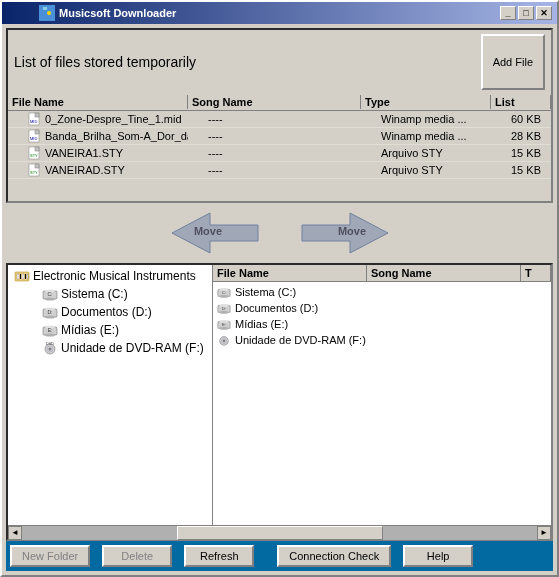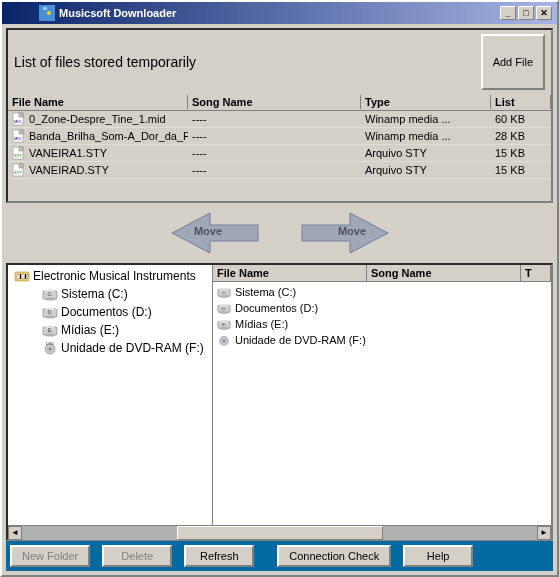--- a/index.html
+++ b/index.html
@@ -128,21 +128,21 @@
     }
     .table-body {
       overflow-y: auto;
     }
     .table-row {
       display: grid;
       grid-template-columns: 180px 1fr 130px 60px;
       border-bottom: 1px solid #e0ddd5;
     }
     .table-cell {
-      padding: 1px 4px;
+      padding: 1px 20px;
       font-size: 11px;
       overflow: hidden;
       white-space: nowrap;
       text-overflow: ellipsis;
       display: flex;
       align-items: center;
       gap: 3px;
     }
     .file-icon {
       width: 14px;

